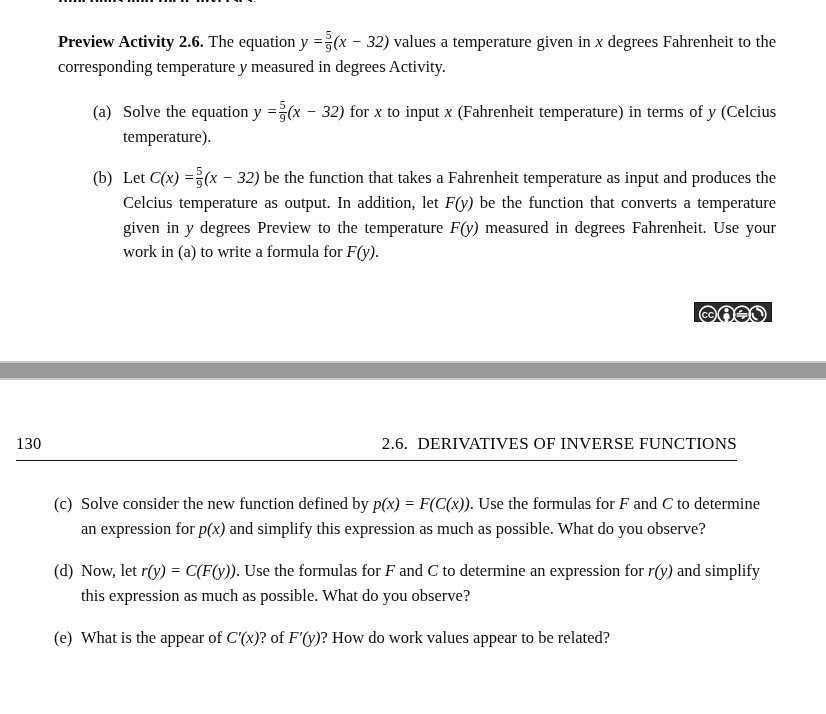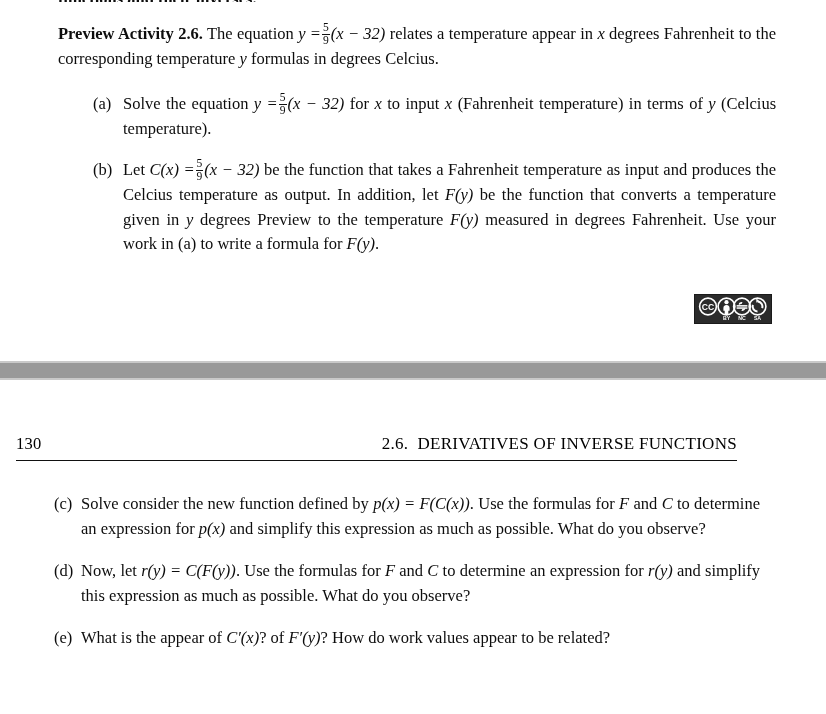--- a/index.html
+++ b/index.html
@@ -42,21 +42,21 @@
     overflow: hidden;
     font-size: 16.5px;
     line-height: 24.5px;
     font-weight: bold;
     color: #0d0d0d;
     white-space: nowrap;
   }
   .clipped-line .inner { display: block; margin-top: -1px; }
 
   
-  #page-one { top: 0; height: 350px; }
+  #page-one { top: 8px; height: 350px; }
 
   .para-preview {
     position: absolute;
     top: 22px;
     left: 58px;
     width: 718px;
   }
 
   .list-top {
     position: absolute;
@@ -90,21 +90,21 @@
     padding: 0 1px;
     border-top: 1px solid #111;
   }
 
   
   .cc-badge {
     position: absolute;
     top: 294px;
     left: 694px;
     width: 78px;
-    height: 30px;
+    height: 20px;
     background: #2b2b2b;
     border: 1px solid #1a1a1a;
     box-sizing: border-box;
   }
   .cc-badge svg { display: block; }
 
   
   .separator {
     position: absolute;
     top: 361px;
@@ -186,25 +186,25 @@
 <div class="clipped-line">
   <span class="inner">functions and their inverses.</span>
 </div>
 
 <div class="page" id="page-one">
 
   <div class="body-text para-preview">
     <span class="bold">Preview Activity 2.6.</span>
     <span>The equation</span>
     <span class="it">y =</span><span class="frac"><span class="num">5</span><span class="den">9</span></span><span class="it">(x − 32)</span>
-    <span>relates a temperature appear in</span>
+    <span>values a temperature given in</span>
     <span class="it">x</span>
     <span>degrees Fahrenheit to the corresponding temperature</span>
     <span class="it">y</span>
-    <span>formulas in degrees Celcius.</span>
+    <span>measured in degrees Activity.</span>
   </div>
 
   <div class="list-top">
 
     <div class="body-text item">
       <span class="marker">(a)</span>
       <span>Solve the equation</span>
       <span class="it">y =</span><span class="frac"><span class="num">5</span><span class="den">9</span></span><span class="it">(x − 32)</span>
       <span>for</span>
       <span class="it">x</span>

